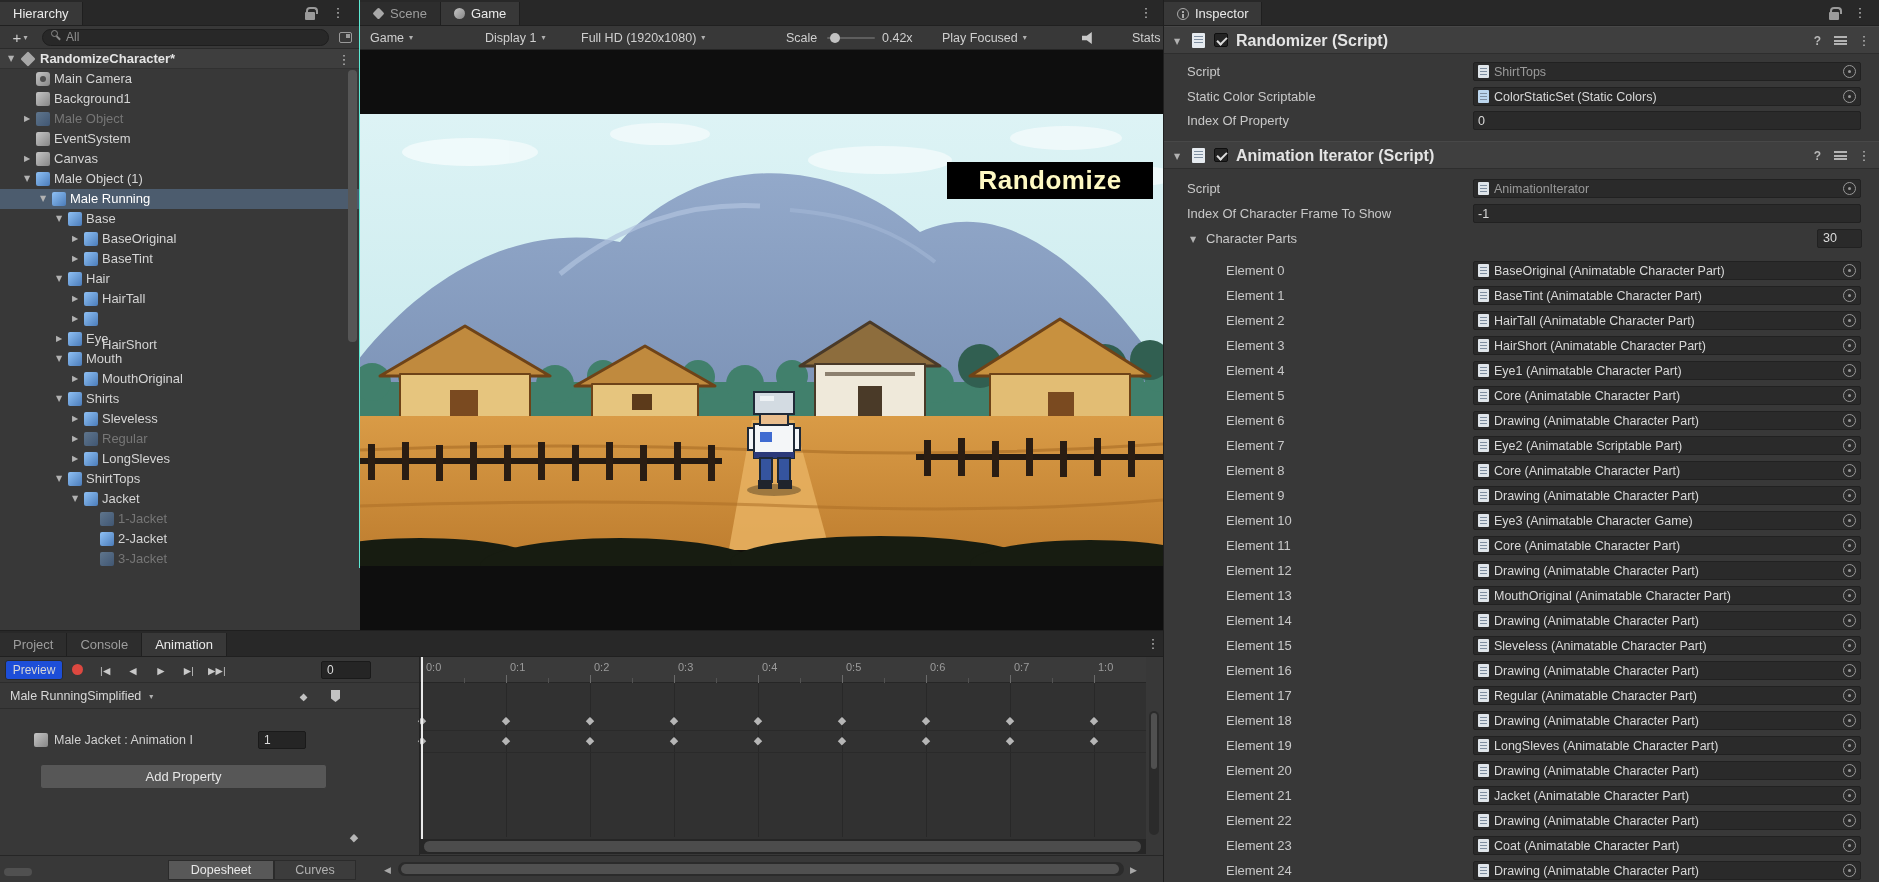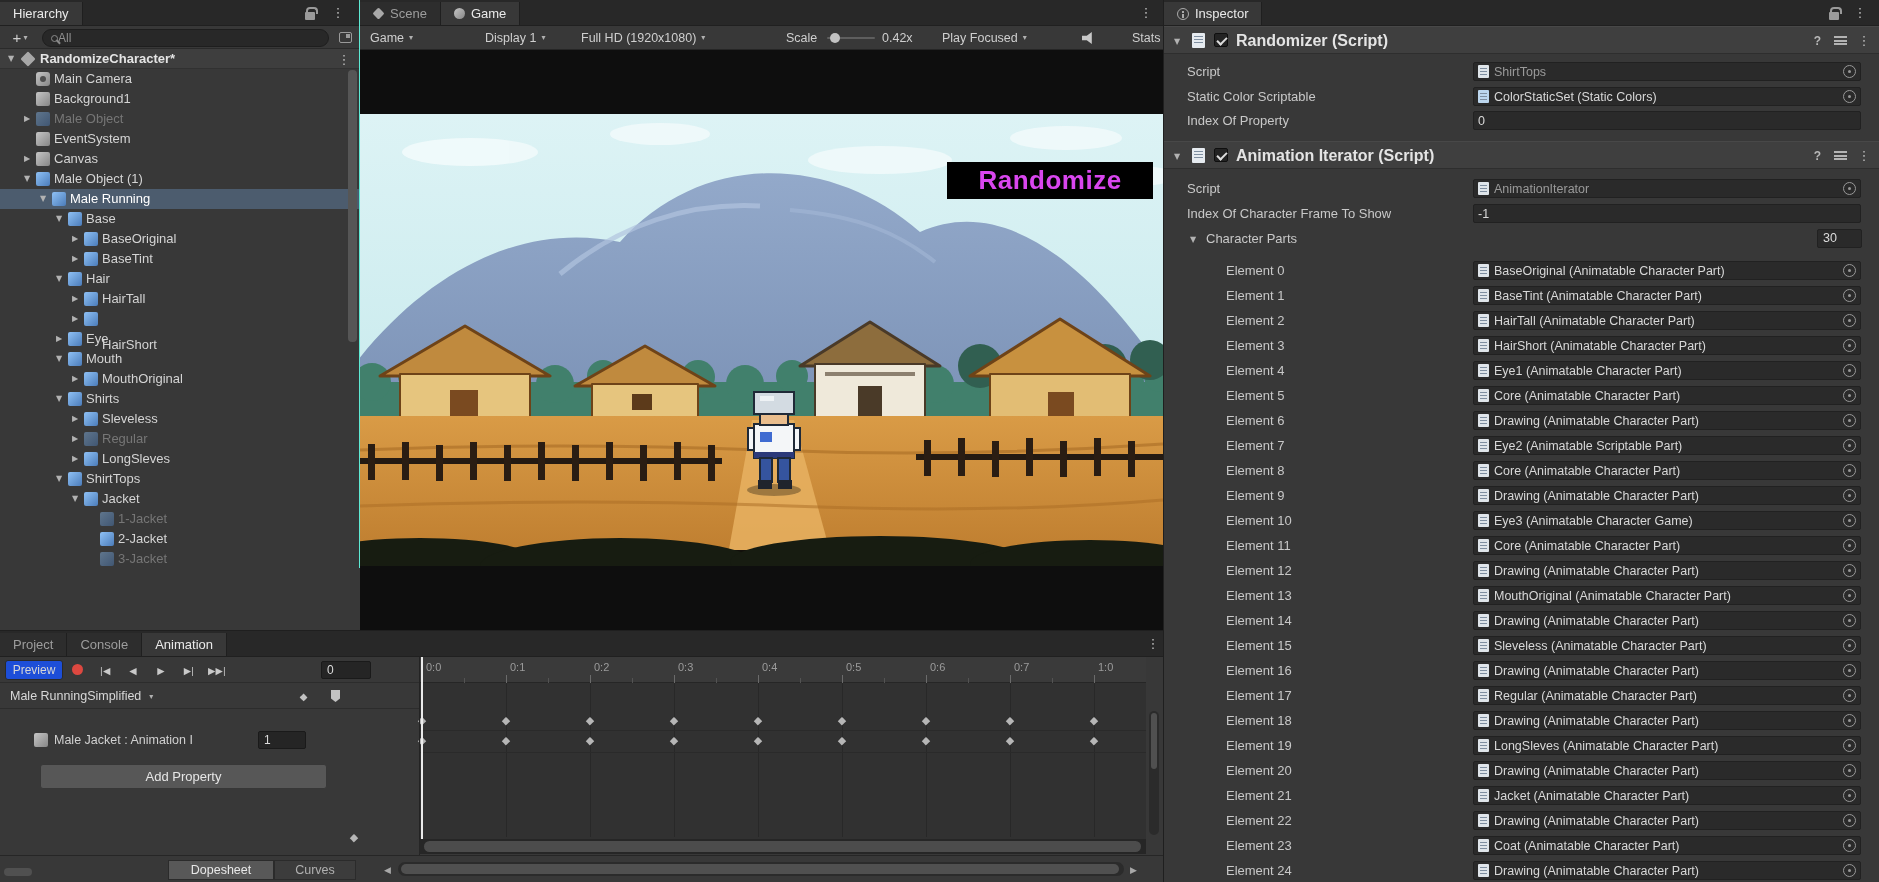--- a/index.html
+++ b/index.html
@@ -15,21 +15,21 @@
 .kebab{position:absolute;top:4px;color:#bdbdbd;font-size:13px;width:14px;text-align:center;font-family:"DejaVu Sans",sans-serif}
 .lock{position:absolute;width:10px;height:8px;background:#9a9a9a;border-radius:1px}
 .lock::before{content:'';position:absolute;left:1px;top:-5px;width:8px;height:5px;border:2px solid #9a9a9a;border-bottom:none;border-radius:4px 4px 0 0}
 
 
 #hierarchy{left:0;top:0;width:360px;height:568px;border-right:1px solid #5eead4;background:#383838}
 .htoolbar{position:absolute;left:0;right:0;top:26px;height:23px;background:#383838;border-bottom:1px solid #2a2a2a}
 .plusbtn{position:absolute;left:5px;top:3px;width:30px;height:17px;color:#cfcfcf;display:flex;align-items:center;justify-content:center;gap:2px}
 .plusbtn .p{font-size:15px;line-height:15px}
 .dd{font-size:8px;color:#b0b0b0;font-family:"DejaVu Sans",sans-serif}
-.searchbox{position:absolute;left:42px;right:30px;top:3px;height:17px;background:#282828;border:1px solid #1e1e1e;border-radius:9px;display:flex;align-items:center;padding:8px 8px;gap:0}
+.searchbox{position:absolute;left:42px;right:30px;top:3px;height:17px;background:#282828;border:1px solid #1e1e1e;border-radius:9px;display:flex;align-items:flex-start;padding:0 8px;gap:8px}
 .mag{width:7px;height:7px;border:1.5px solid #8a8a8a;border-radius:50%;position:relative;flex:none}
 .mag::after{content:'';position:absolute;width:5px;height:1.5px;background:#8a8a8a;right:-4px;bottom:-2px;transform:rotate(45deg)}
 .searchtext{color:#8f8f8f;font-size:12px}
 .pickwin{position:absolute;right:7px;top:6px;width:13px;height:11px;border:1px solid #9a9a9a;border-radius:2px}
 .pickwin::after{content:'';position:absolute;right:1px;top:1px;width:4px;height:4px;background:#9a9a9a}
 .scenerow{position:absolute;left:0;right:0;top:49px;height:20px;background:#3e3e3e;border-bottom:1px solid #313131}
 .hrow{position:absolute;left:0;right:0;height:20px}
 .hrow.selected{background:#4c5c6e}
 .tri{position:absolute;top:0;height:20px;line-height:20px;width:14px;text-align:center;font-size:8px;color:#b2b2b2;font-family:"DejaVu Sans",sans-serif}
 .oicon{position:absolute;top:3px;width:14px;height:14px;border-radius:2px}
@@ -47,21 +47,21 @@
 
 
 #gameview{left:360px;top:0;width:803px;height:630px;background:#0e0e0e}
 .gtoolbar{position:absolute;left:0;right:0;top:26px;height:24px;background:#383838;border-bottom:1px solid #262626}
 .titem{position:absolute;top:0;height:24px;line-height:24px;color:#cfcfcf;font-size:12.5px;white-space:nowrap;display:flex;align-items:center;gap:5px}
 .slider{position:absolute;top:11px;width:48px;height:2px;background:#5e5e5e;border-radius:1px}
 .sknob{position:absolute;top:-4px;width:10px;height:10px;border-radius:50%;background:#c2c2c2}
 .spk{position:absolute;top:6px;width:14px;height:12px;background:#c8c8c8;clip-path:polygon(0 32%,34% 32%,70% 0,70% 100%,34% 68%,0 68%)}
 .viewport{position:absolute;left:0;top:50px;width:803px;height:580px;background:#0e0e0e}
 .render{position:absolute;left:0;top:64px;width:803px;height:452px;overflow:hidden}
-.randomize{position:absolute;left:587px;top:48px;width:206px;height:37px;background:#000;color:#d946ef;font-size:26px;font-weight:bold;display:flex;align-items:center;justify-content:center;letter-spacing:.5px}
+.randomize{position:absolute;left:587px;top:48px;width:206px;height:37px;background:#000;color:#fef9c3;font-size:26px;font-weight:bold;display:flex;align-items:center;justify-content:center;letter-spacing:.5px}
 
 
 #animation{left:0;top:630px;width:1163px;height:252px;background:#383838;border-top:1px solid #1f1f1f}
 .atoolbar{position:absolute;left:0;top:26px;width:419px;height:26px;background:#383838;border-bottom:1px solid #2c2c2c}
 .ruler{position:absolute;left:419px;top:26px;width:727px;height:26px;background:#3a3a3a;border-bottom:1px solid #262626}
 .corner{position:absolute;left:1146px;top:26px;width:17px;height:26px;background:#383838}
 .btn{background:#1d4ed8;border:1px solid #2a2a2a;border-radius:3px;color:#d6d6d6;display:flex;align-items:center;justify-content:center}
 .tbtn{position:absolute;top:29px;width:26px;height:20px;color:#c9c9c9;font-size:9.5px;display:flex;align-items:center;justify-content:center;font-family:"DejaVu Sans",sans-serif}
 .rec{position:absolute;width:11px;height:11px;border-radius:50%;background:#dd4840}
 .numfield{position:absolute;background:#252525;border:1px solid #1a1a1a;border-radius:2px;color:#dcdcdc;font-size:12px;line-height:16px;padding:0 5px}

